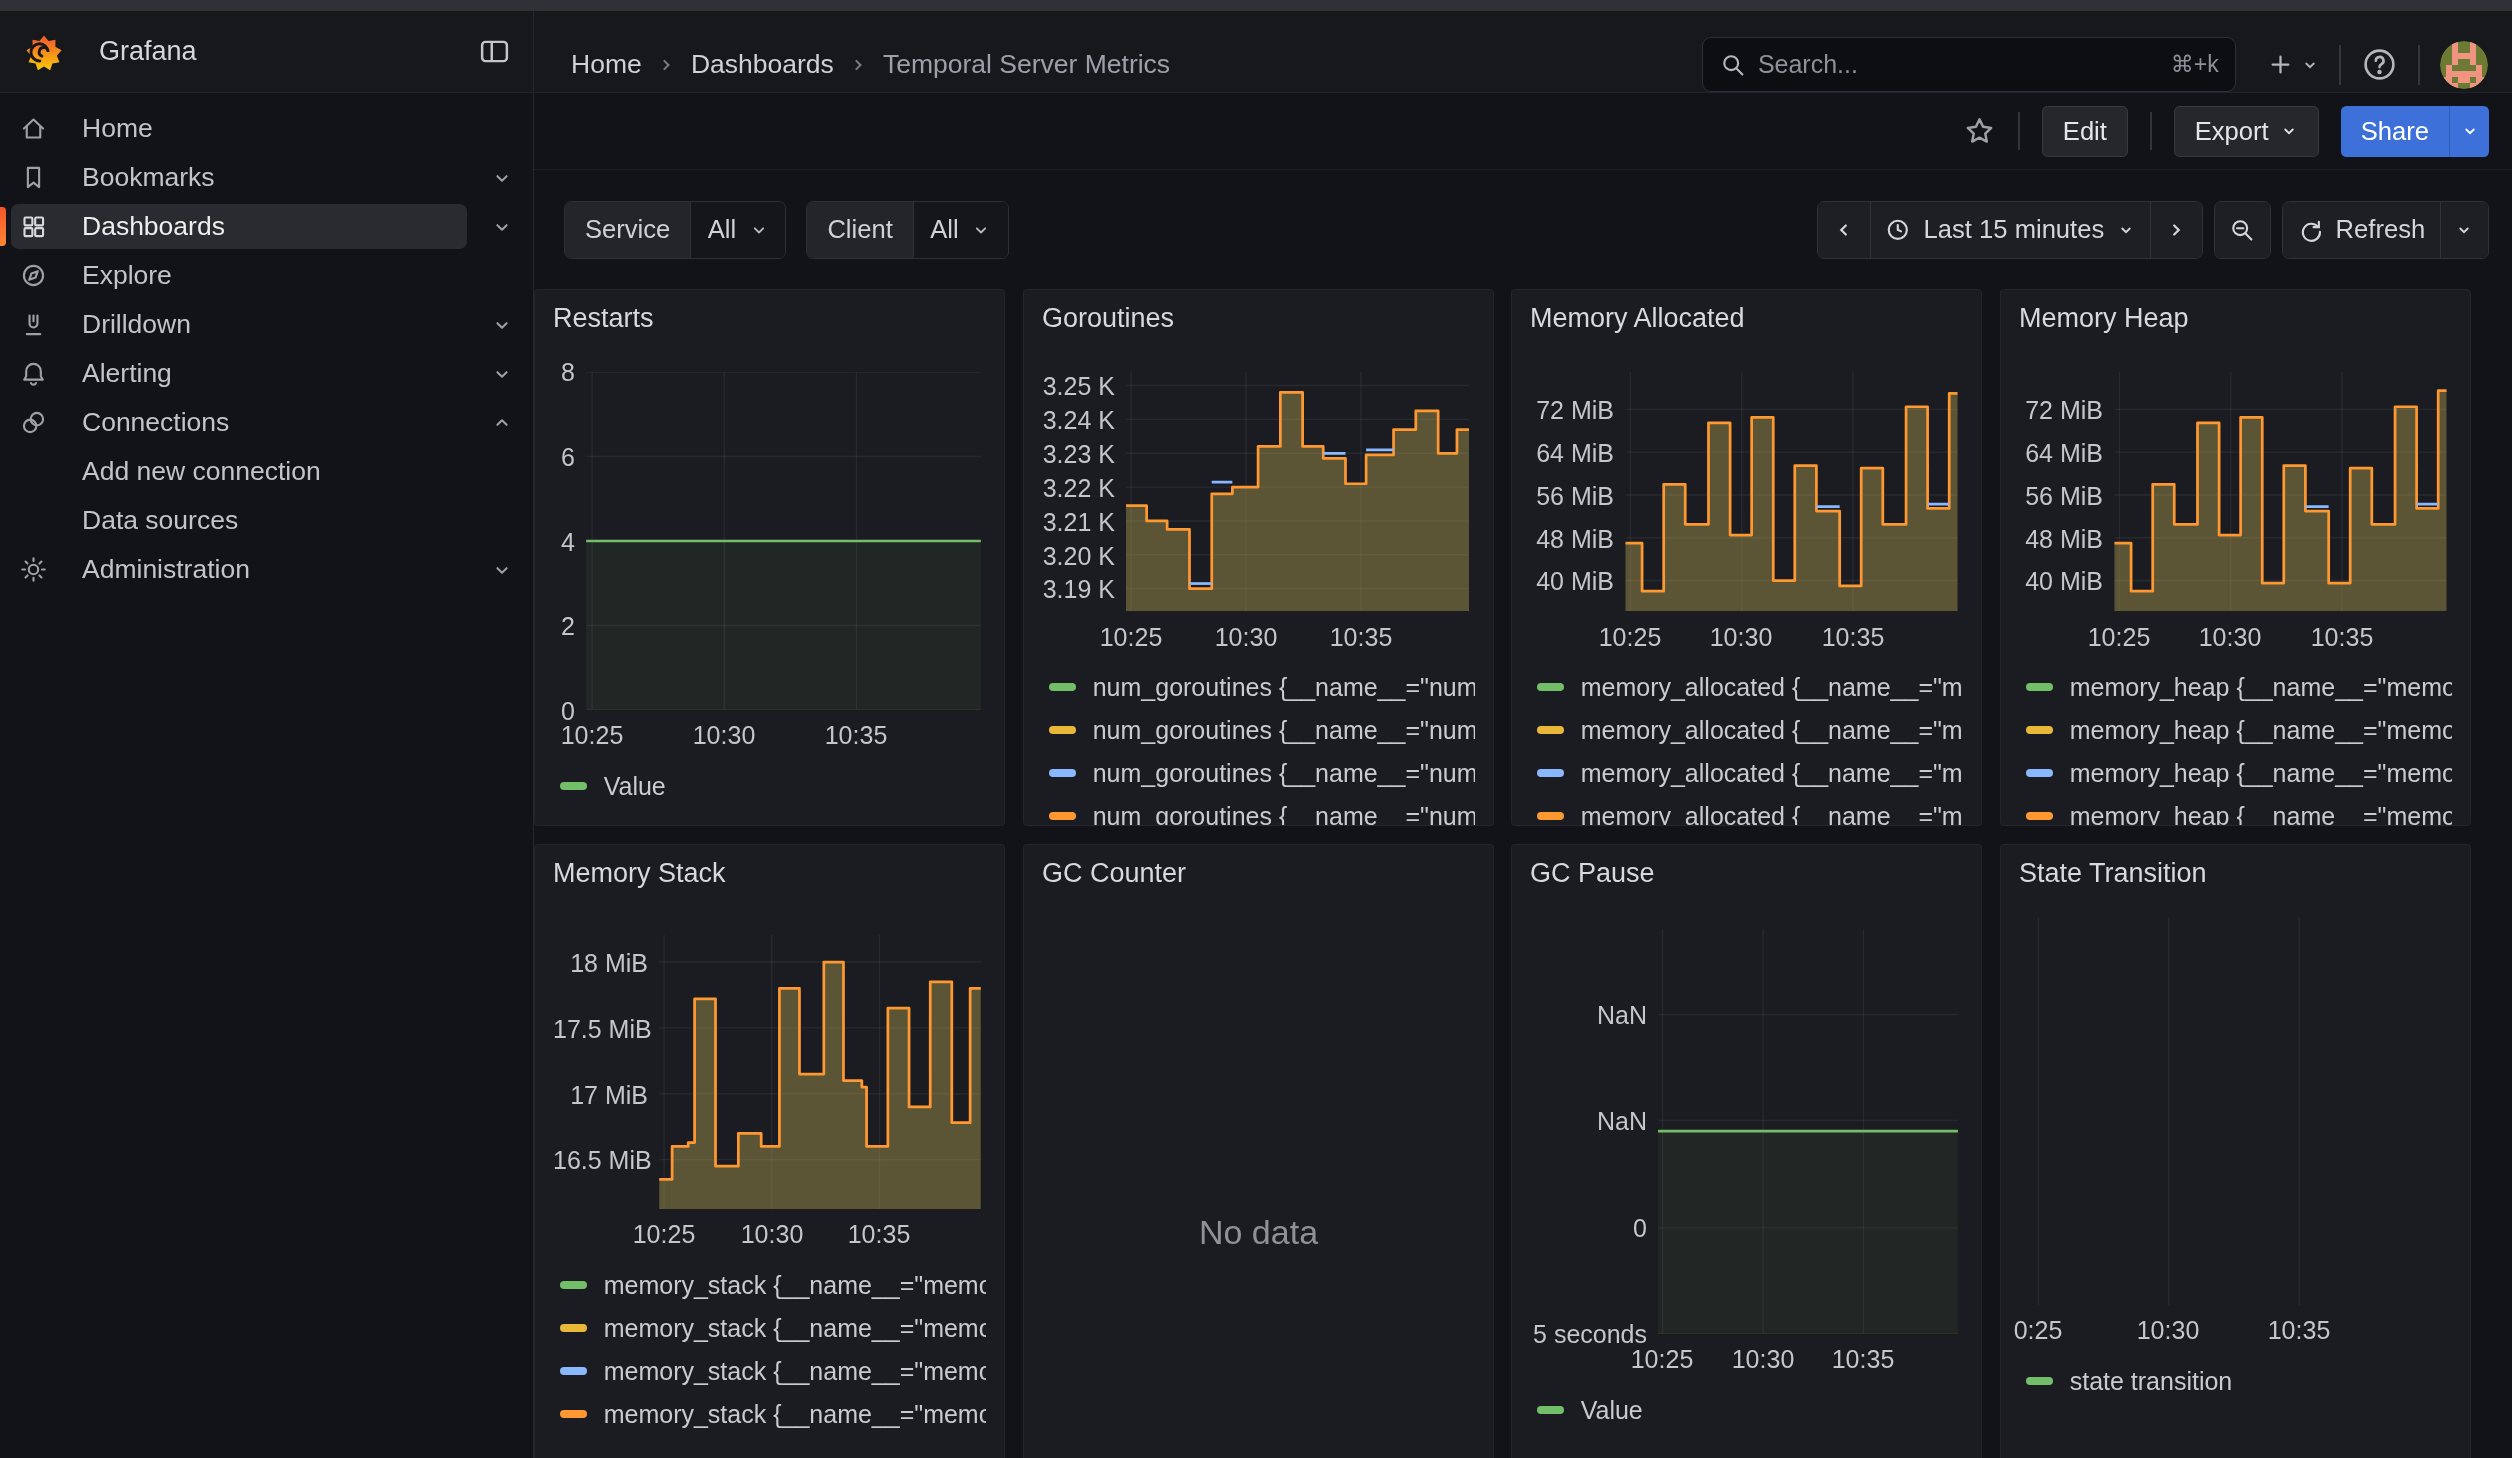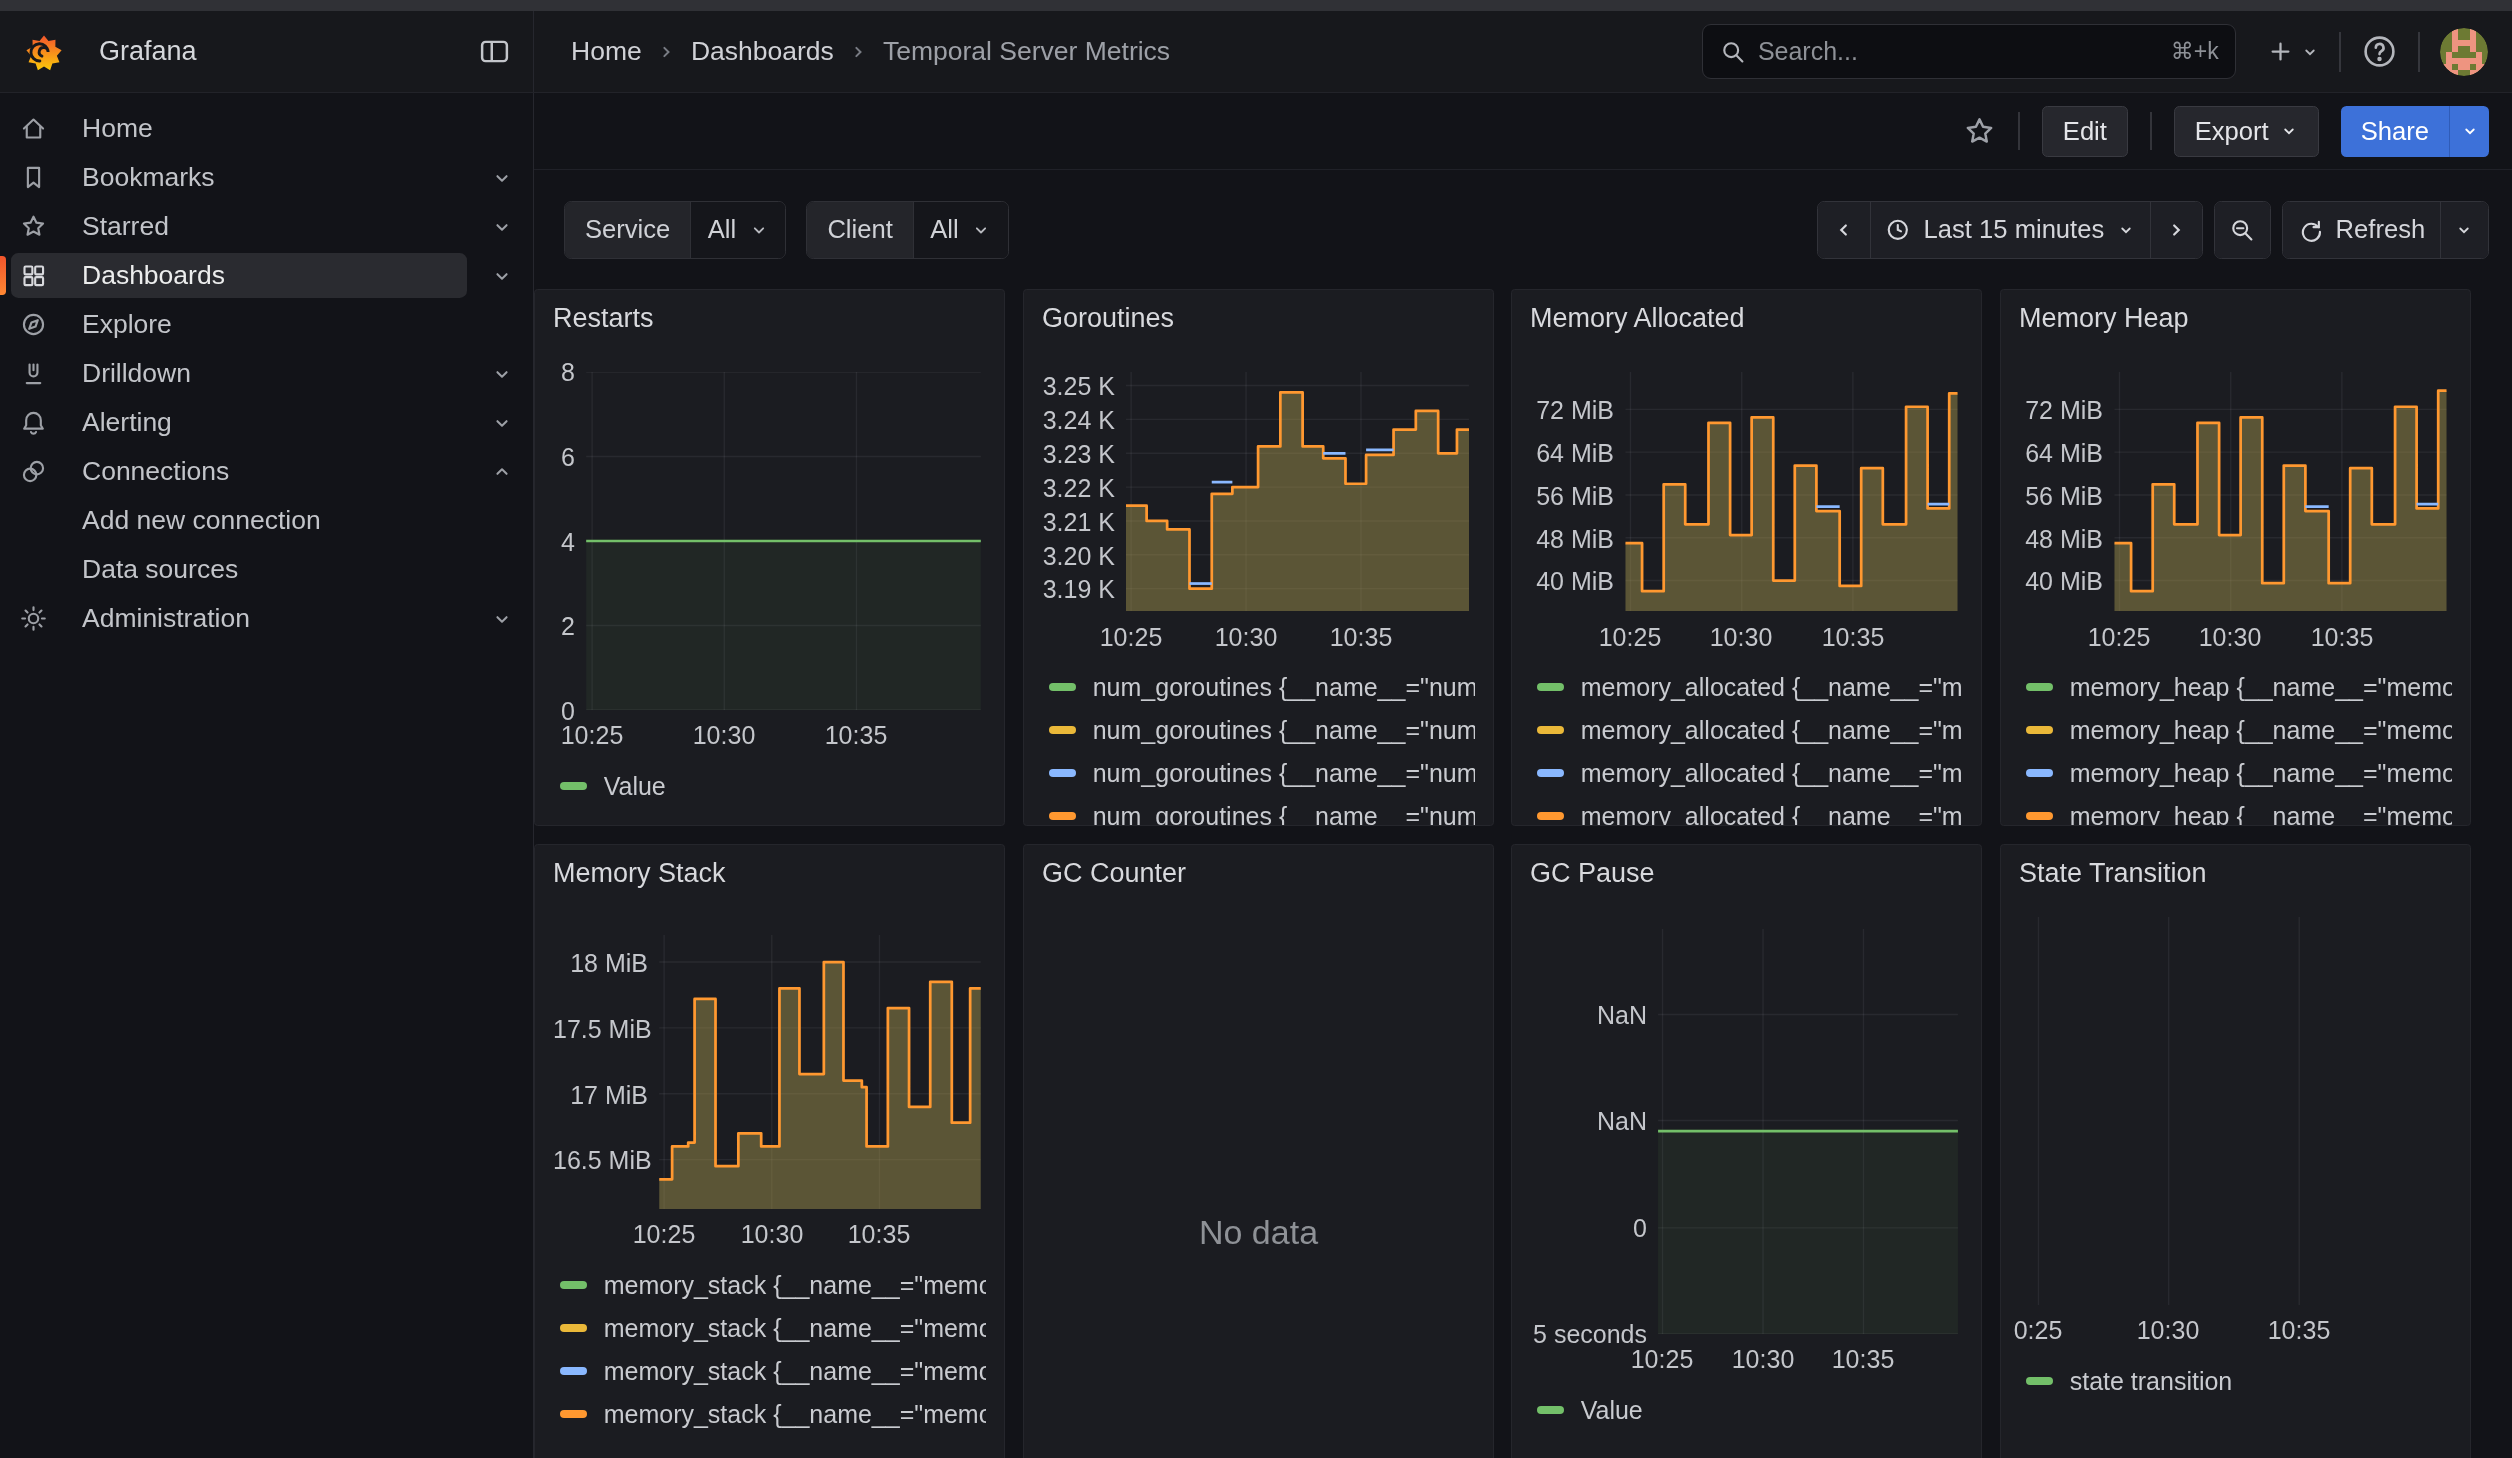--- a/index.html
+++ b/index.html
@@ -3,21 +3,21 @@
 <meta charset="utf-8">
 <style>
   * { margin:0; padding:0; box-sizing:border-box; }
   html,body { width:2512px; height:1458px; overflow:hidden; background:#121318;
     font-family:"Liberation Sans", sans-serif; color:#ccccdc; }
   .screen { position:relative; width:2512px; height:1458px; background:#121318; }
 
   
   .top-strip { position:absolute; left:0; top:0; width:100%; height:11px; background:#303136; }
   .app-header { position:absolute; left:0; top:11px; width:100%; height:82px;
-    background:#17181c; border-bottom:1.8px solid #222329; display:flex; align-items:center; }
+    background:#17181c; border-bottom:1.8px solid #222329; display:flex; align-items:flex-end; }
   .header-left { width:534px; height:100%; display:flex; align-items:center; padding:0 22px;
     border-right:1.8px solid #26272e; flex:none; }
   .logo { width:44px; height:48px; flex:none; }
   .app-name { font-size:27px; font-weight:500; color:#d5d7db; margin-left:33px; flex:1; }
   .panel-toggle { color:#c3c5ca; cursor:pointer; display:flex; }
   .header-right { flex:1; display:flex; align-items:center; padding:0 24px 0 37px; }
   .breadcrumb { display:flex; align-items:center; gap:14.6px; font-size:26.5px; }
   .crumb { color:#d0d1d6; cursor:pointer; }
   .crumb.current { color:#9da0a7; cursor:default; }
   .crumb-sep { color:#797c84; display:flex; }
@@ -246,34 +246,20 @@
             <path d="M7 3.5 H17 V20.5 L12 16.5 L7 20.5 Z"></path>
           </svg>
         </span>
         <span class="nav-label">Bookmarks</span>
         <span class="nav-chev">
           <svg width="22" height="22" viewBox="0 0 24 24" fill="none" stroke="currentColor" stroke-width="2.2" stroke-linecap="round" stroke-linejoin="round">
             <path d="M7 10 L12 15 L17 10"></path>
           </svg>
         </span>
       </div>
-      <div class="nav-item">
-        <div class="nav-hl"></div>
-        <span class="nav-icon">
-          <svg width="27" height="27" viewBox="0 0 24 24" fill="none" stroke="currentColor" stroke-width="1.9" stroke-linecap="round" stroke-linejoin="round">
-            <path d="M12 3.2 L14.6 8.6 20.5 9.4 16.2 13.5 17.3 19.3 12 16.5 6.7 19.3 7.8 13.5 3.5 9.4 9.4 8.6 Z"></path>
-          </svg>
-        </span>
-        <span class="nav-label">Starred</span>
-        <span class="nav-chev">
-          <svg width="22" height="22" viewBox="0 0 24 24" fill="none" stroke="currentColor" stroke-width="2.2" stroke-linecap="round" stroke-linejoin="round">
-            <path d="M7 10 L12 15 L17 10"></path>
-          </svg>
-        </span>
-      </div>
       <div class="nav-item active">
         <div class="nav-accent"></div>
         <div class="nav-hl"></div>
         <span class="nav-icon">
           <svg width="27" height="27" viewBox="0 0 24 24" fill="none" stroke="currentColor" stroke-width="1.9" stroke-linecap="round" stroke-linejoin="round">
             <rect x="4" y="4" width="7" height="7" rx="1"></rect>
             <rect x="13.5" y="4" width="7" height="7" rx="1"></rect>
             <rect x="4" y="13.5" width="7" height="7" rx="1"></rect>
             <rect x="13.5" y="13.5" width="7" height="7" rx="1"></rect>
           </svg>

